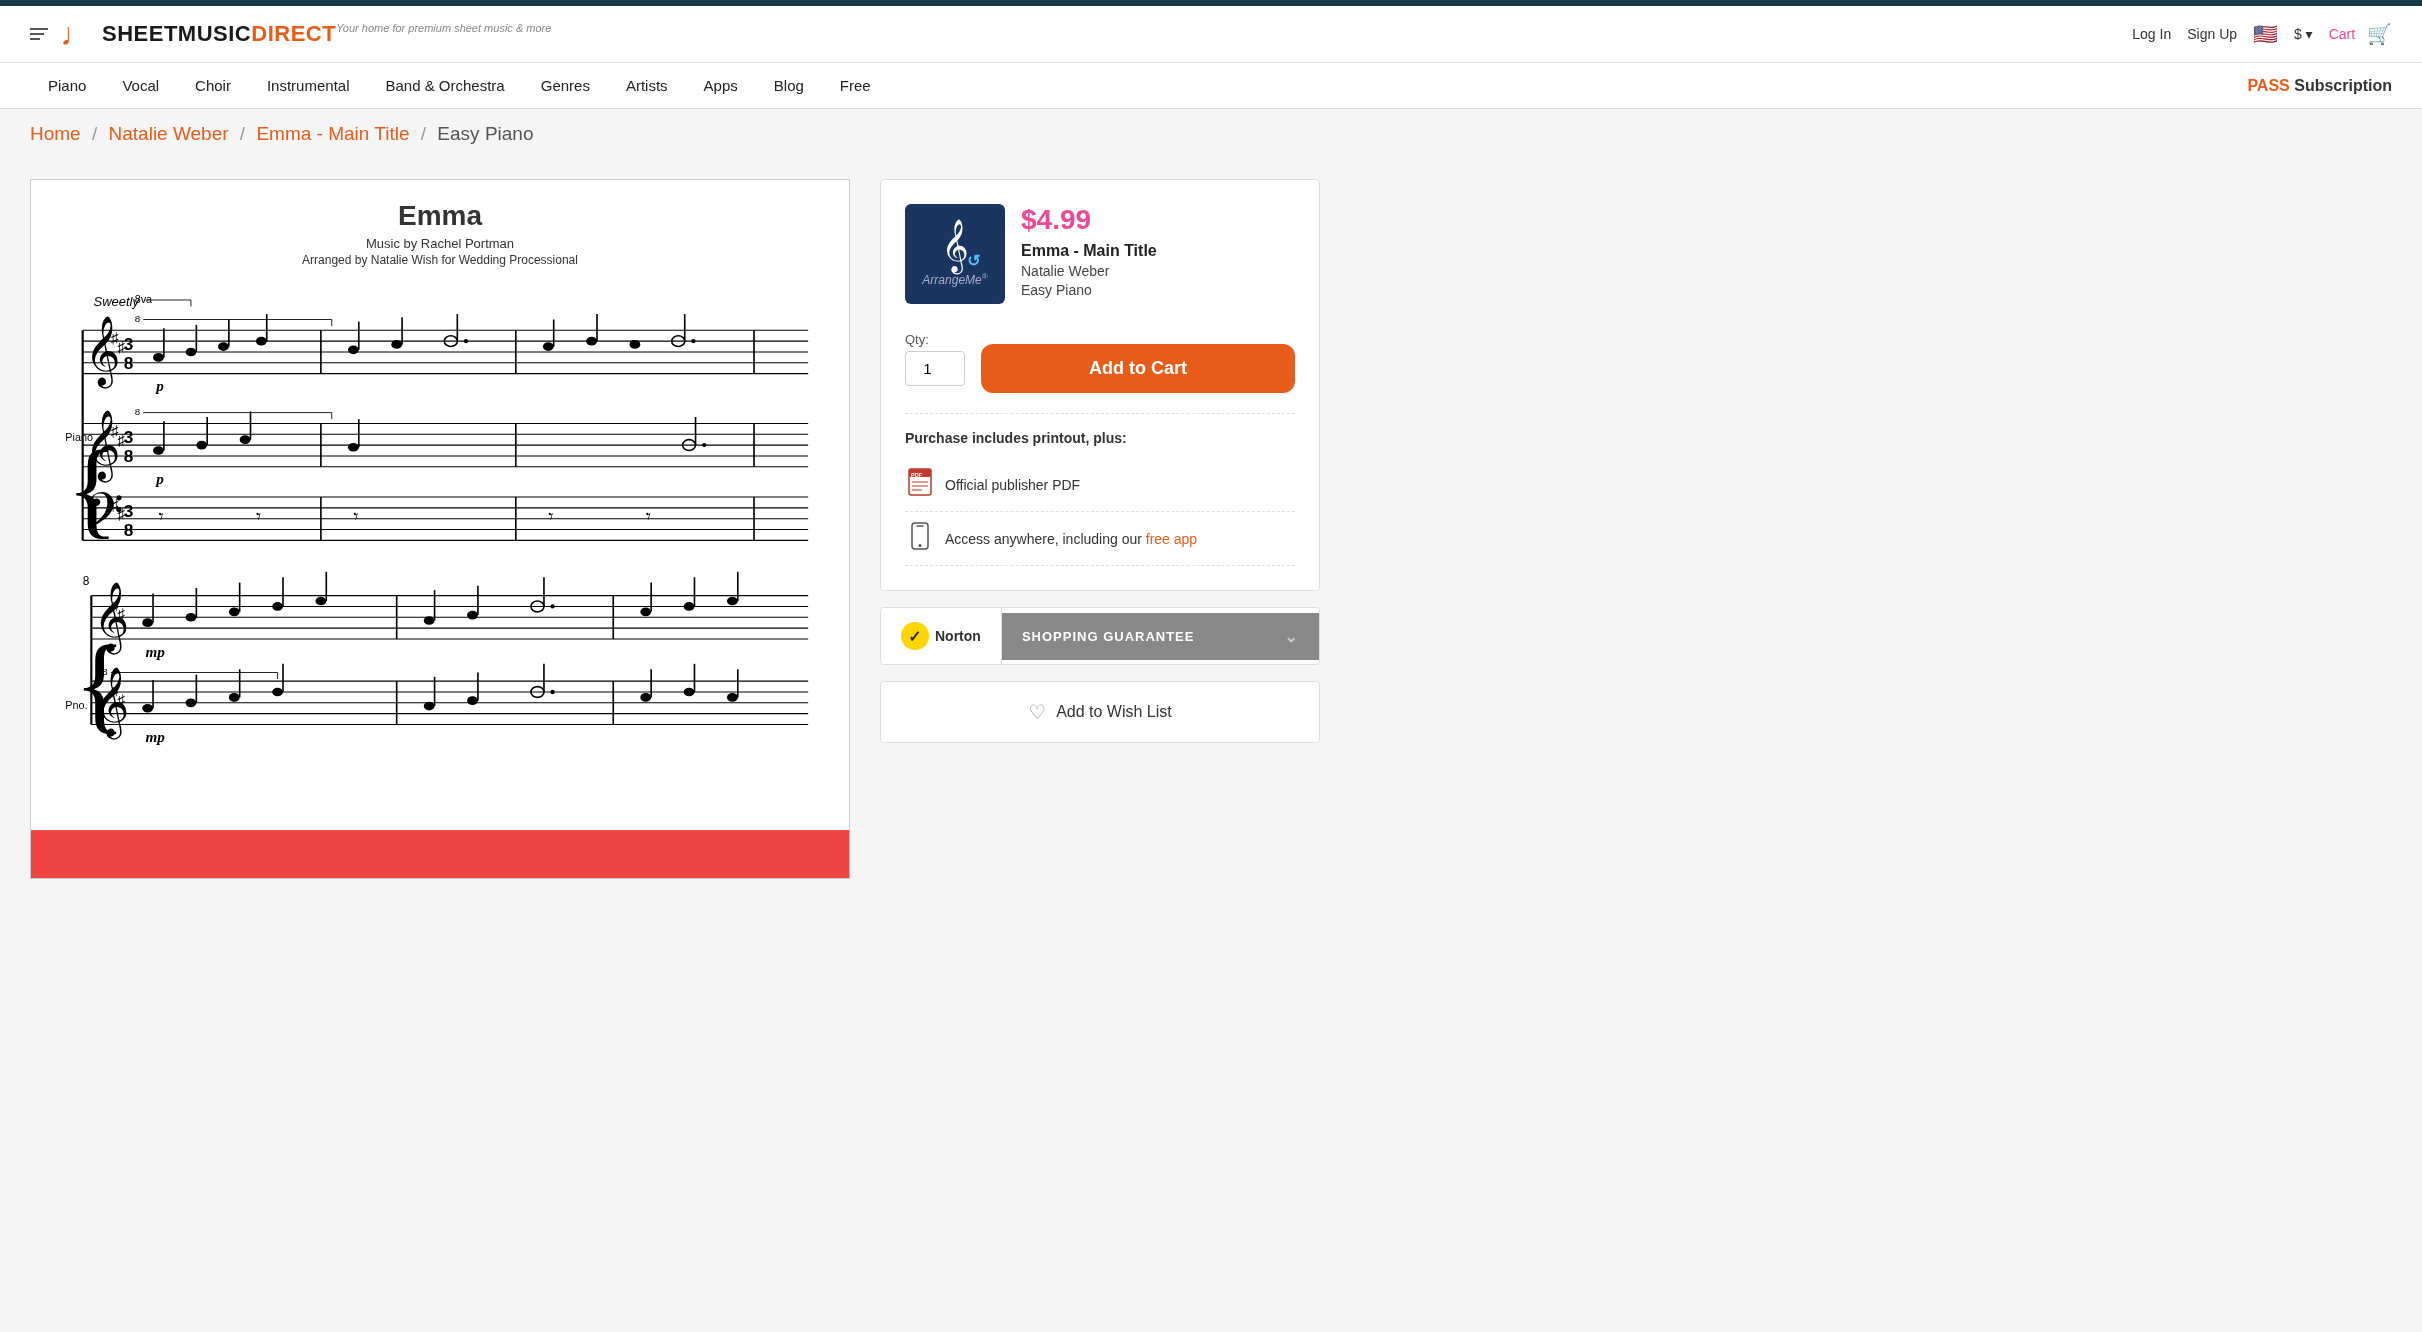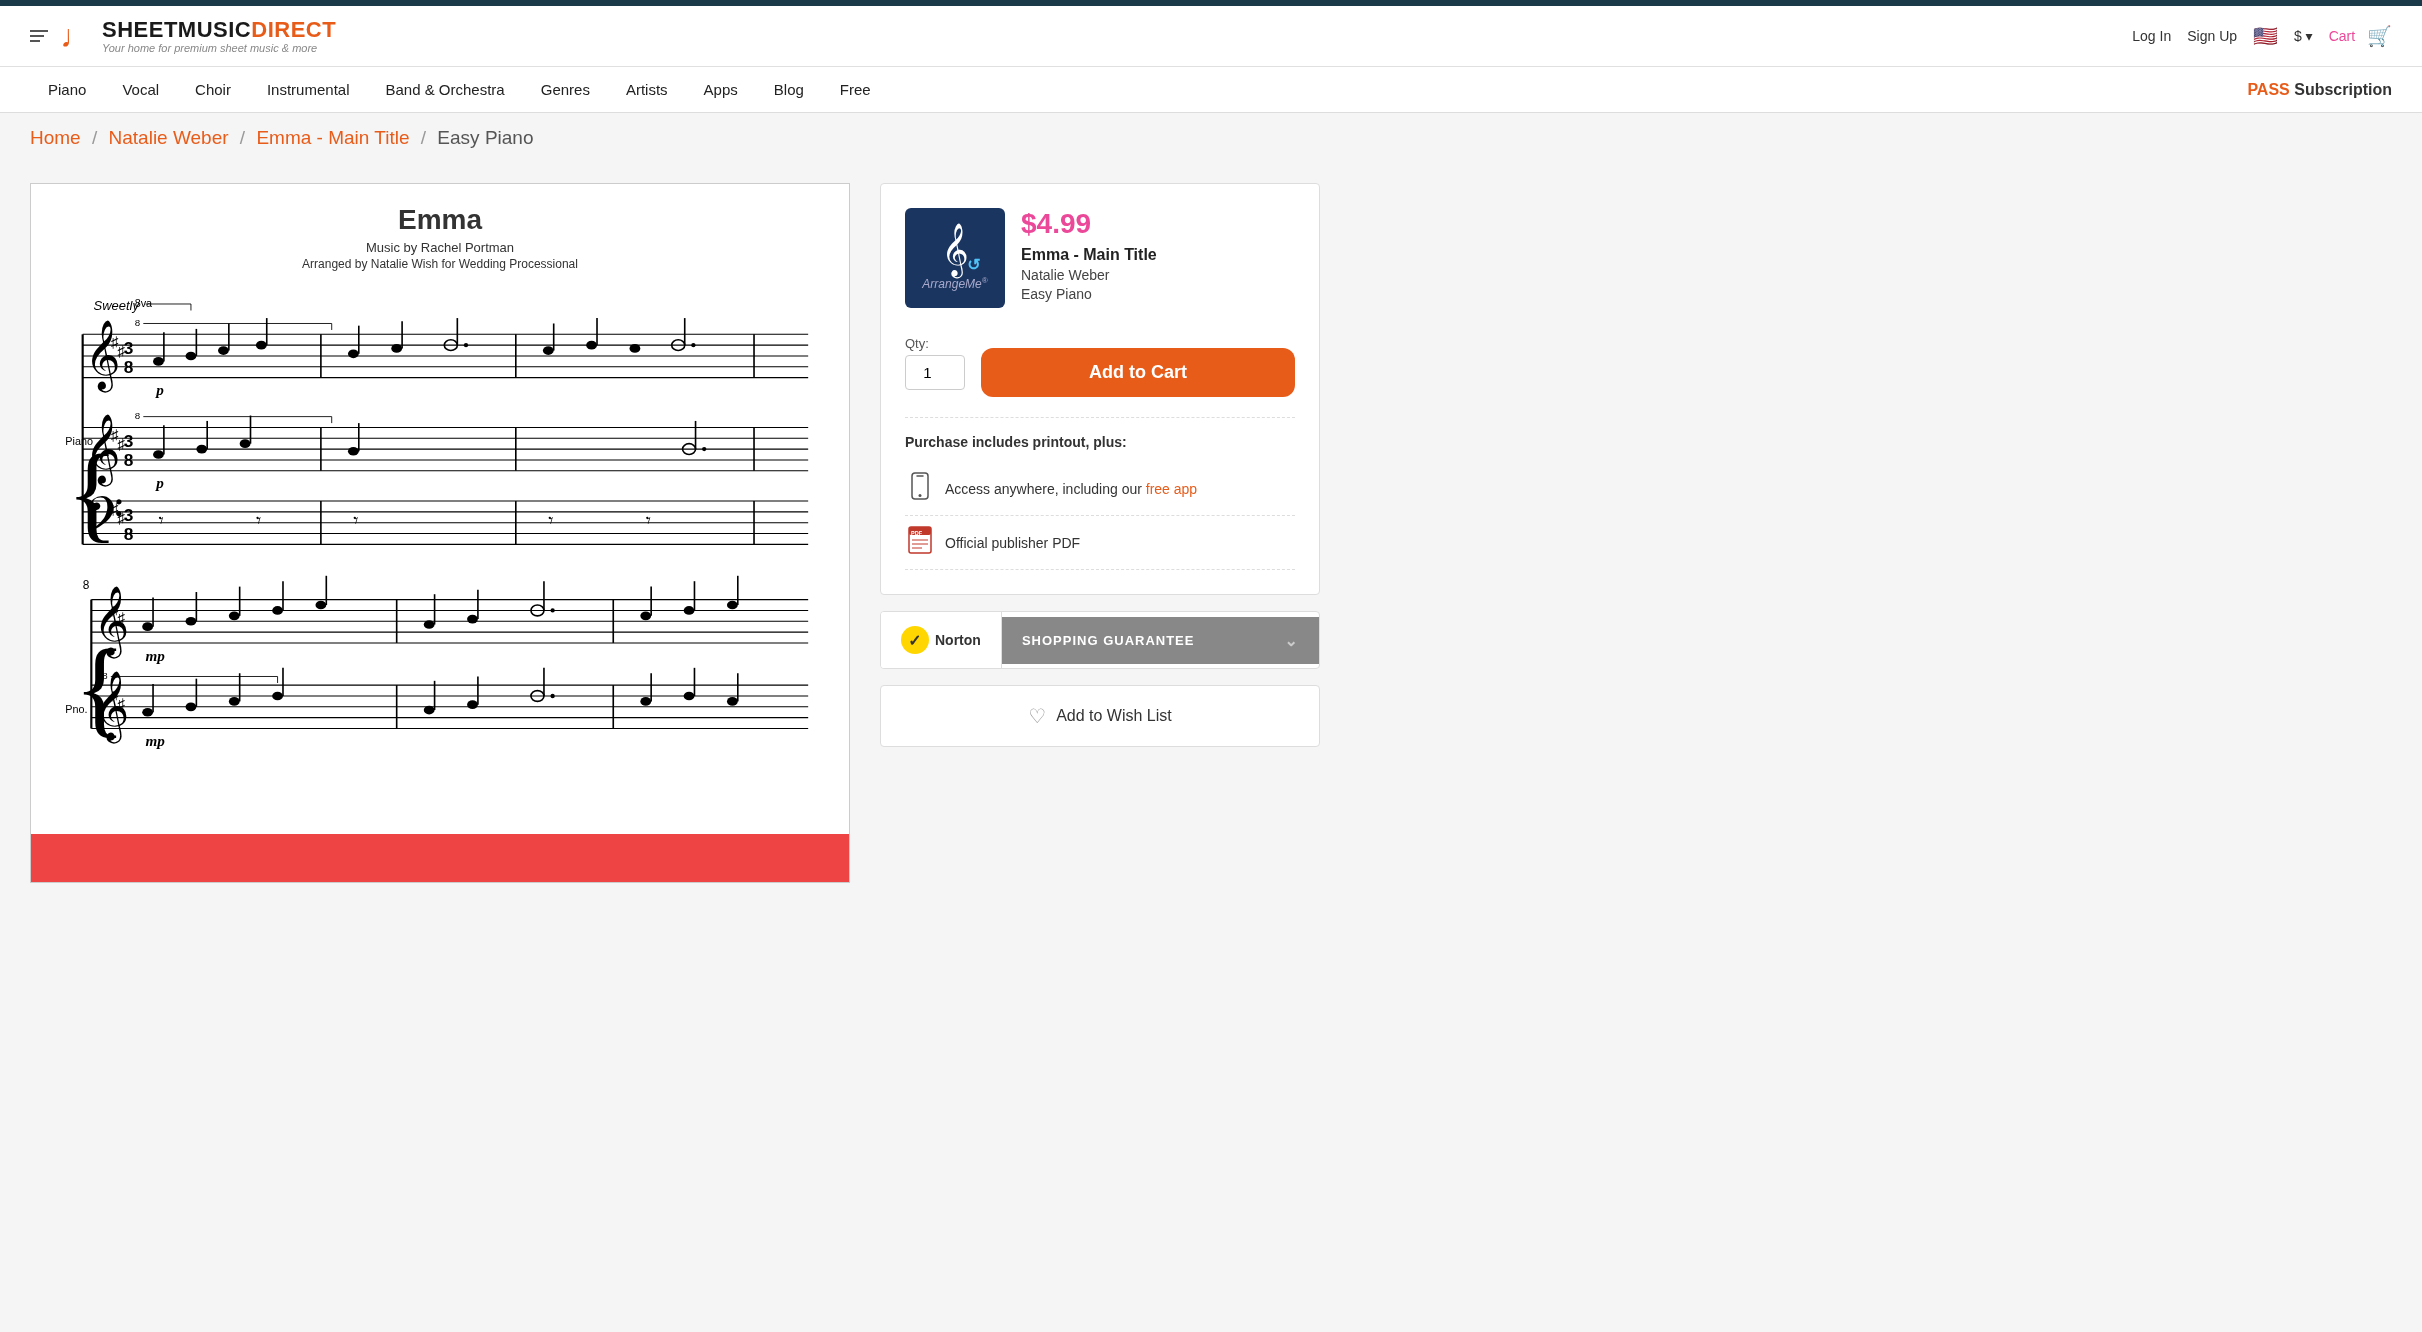--- a/index.html
+++ b/index.html
@@ -38,21 +38,21 @@
     }
     .logo-icon span:nth-child(1) { width: 18px; }
     .logo-icon span:nth-child(2) { width: 14px; }
     .logo-icon span:nth-child(3) { width: 10px; }
     .logo-note {
       font-size: 32px;
       color: #e85c1a;
       line-height: 1;
       margin-right: 2px;
     }
-    .logo-text-wrap { display: flex; flex-direction: column; }
+    .logo-text-wrap { display: flex; flex-direction: row; }
     .logo-text {
       font-size: 22px;
       font-weight: bold;
       letter-spacing: 0.5px;
       line-height: 1.1;
     }
     .logo-text .black { color: #1a1a1a; }
     .logo-text .orange { color: #e85c1a; }
     .logo-sub {
       font-size: 11px;
@@ -696,43 +696,43 @@
         <div class="qty-input-wrap">
           <div class="qty-label">Qty:</div>
           <input class="qty-input" type="number" value="1" min="1" style="">
         </div>
         <button class="add-to-cart-btn">Add to Cart</button>
       </div>
 
       <div class="purchase-includes">
         <div class="purchase-title">Purchase includes printout, plus:</div>
         <div class="perk-row">
-          <span class="perk-icon" style="color:#555;">
-            
-            <svg width="18" height="28" viewBox="0 0 18 28" fill="none" xmlns="http://www.w3.org/2000/svg">
-              <rect x="1" y="1" width="16" height="26" rx="3" fill="#fff" stroke="#555" stroke-width="1.5"></rect>
-              <circle cx="9" cy="23.5" r="1.5" fill="#555"></circle>
-              <line x1="6" y1="4" x2="12" y2="4" stroke="#555" stroke-width="1.5" stroke-linecap="round"></line>
-            </svg>
-          </span>
-          <span>Access anywhere, including our <a href="#" class="free-link">free app</a></span>
-        </div>
-        <div class="perk-row">
           <span class="perk-icon" style="color:#c0392b;">
             
             <svg width="24" height="28" viewBox="0 0 24 28" fill="none" xmlns="http://www.w3.org/2000/svg">
               <rect x="1" y="1" width="22" height="26" rx="2" fill="#fff" stroke="#c0392b" stroke-width="1.5"></rect>
               <rect x="1" y="1" width="22" height="8" rx="2" fill="#c0392b"></rect>
               <text x="3" y="8.5" font-family="Arial" font-size="5.5" fill="white" font-weight="bold">PDF</text>
               <line x1="4" y1="14" x2="20" y2="14" stroke="#c0392b" stroke-width="1"></line>
               <line x1="4" y1="18" x2="20" y2="18" stroke="#c0392b" stroke-width="1"></line>
               <line x1="4" y1="22" x2="14" y2="22" stroke="#c0392b" stroke-width="1"></line>
             </svg>
           </span>
           <span>Official publisher PDF</span>
+        </div>
+        <div class="perk-row">
+          <span class="perk-icon" style="color:#555;">
+            
+            <svg width="18" height="28" viewBox="0 0 18 28" fill="none" xmlns="http://www.w3.org/2000/svg">
+              <rect x="1" y="1" width="16" height="26" rx="3" fill="#fff" stroke="#555" stroke-width="1.5"></rect>
+              <circle cx="9" cy="23.5" r="1.5" fill="#555"></circle>
+              <line x1="6" y1="4" x2="12" y2="4" stroke="#555" stroke-width="1.5" stroke-linecap="round"></line>
+            </svg>
+          </span>
+          <span>Access anywhere, including our <a href="#" class="free-link">free app</a></span>
         </div>
       </div>
     </div>
 
     <div class="norton-card">
       <div class="norton-inner">
         <div class="norton-logo-area">
           <div class="norton-check">
             <div class="norton-check-circle">✓</div>
             <span class="norton-text">Norton</span>

